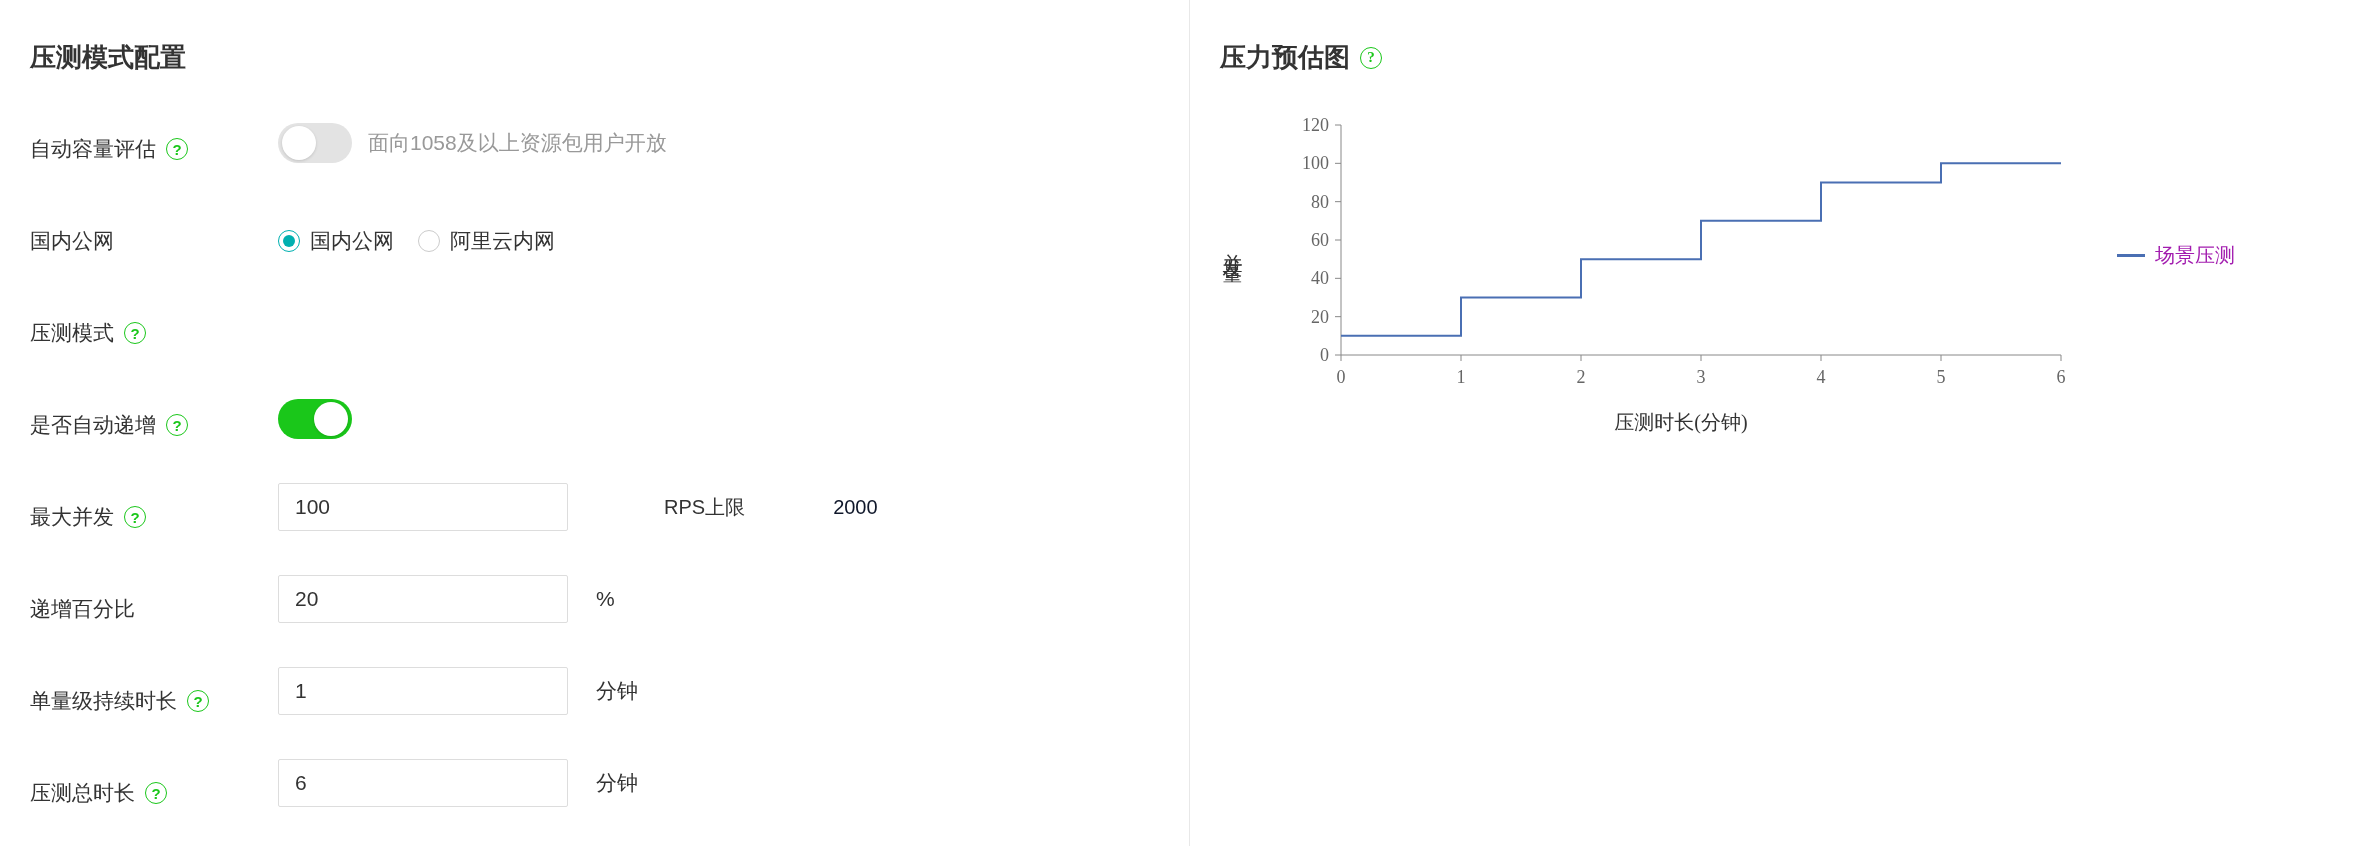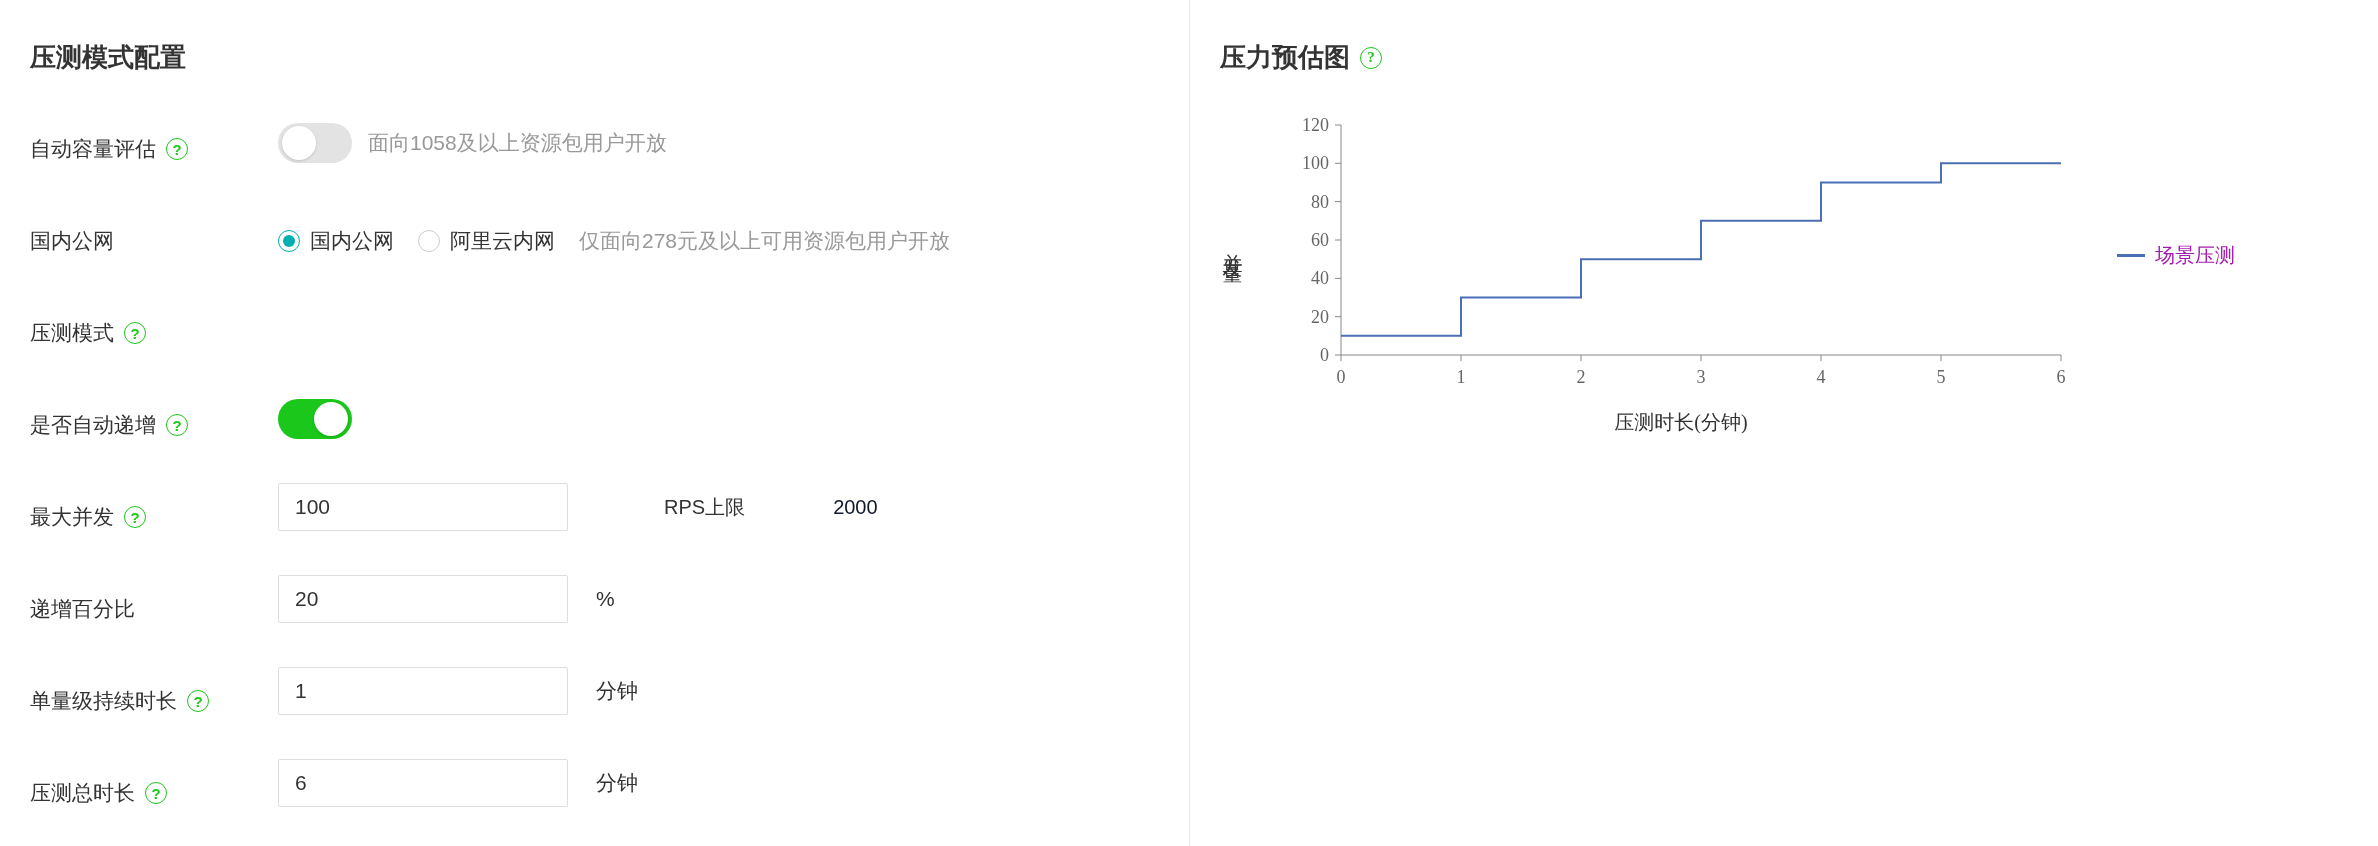--- a/index.html
+++ b/index.html
@@ -172,21 +172,20 @@
       <div class="form-control">
         <div class="radio-group">
           <label class="radio selected">
             <span class="radio-circle"></span>
             <span>国内公网</span>
           </label>
           <label class="radio">
             <span class="radio-circle"></span>
             <span>阿里云内网</span>
           </label>
-          <span class="hint-text">仅面向278元及以上可用资源包用户开放</span>
         </div>
       </div>
     </div>
 
     <div class="form-row">
       <div class="form-label">
         <span>压测模式</span>
         <span class="help-icon">?</span>
       </div>
     </div>

